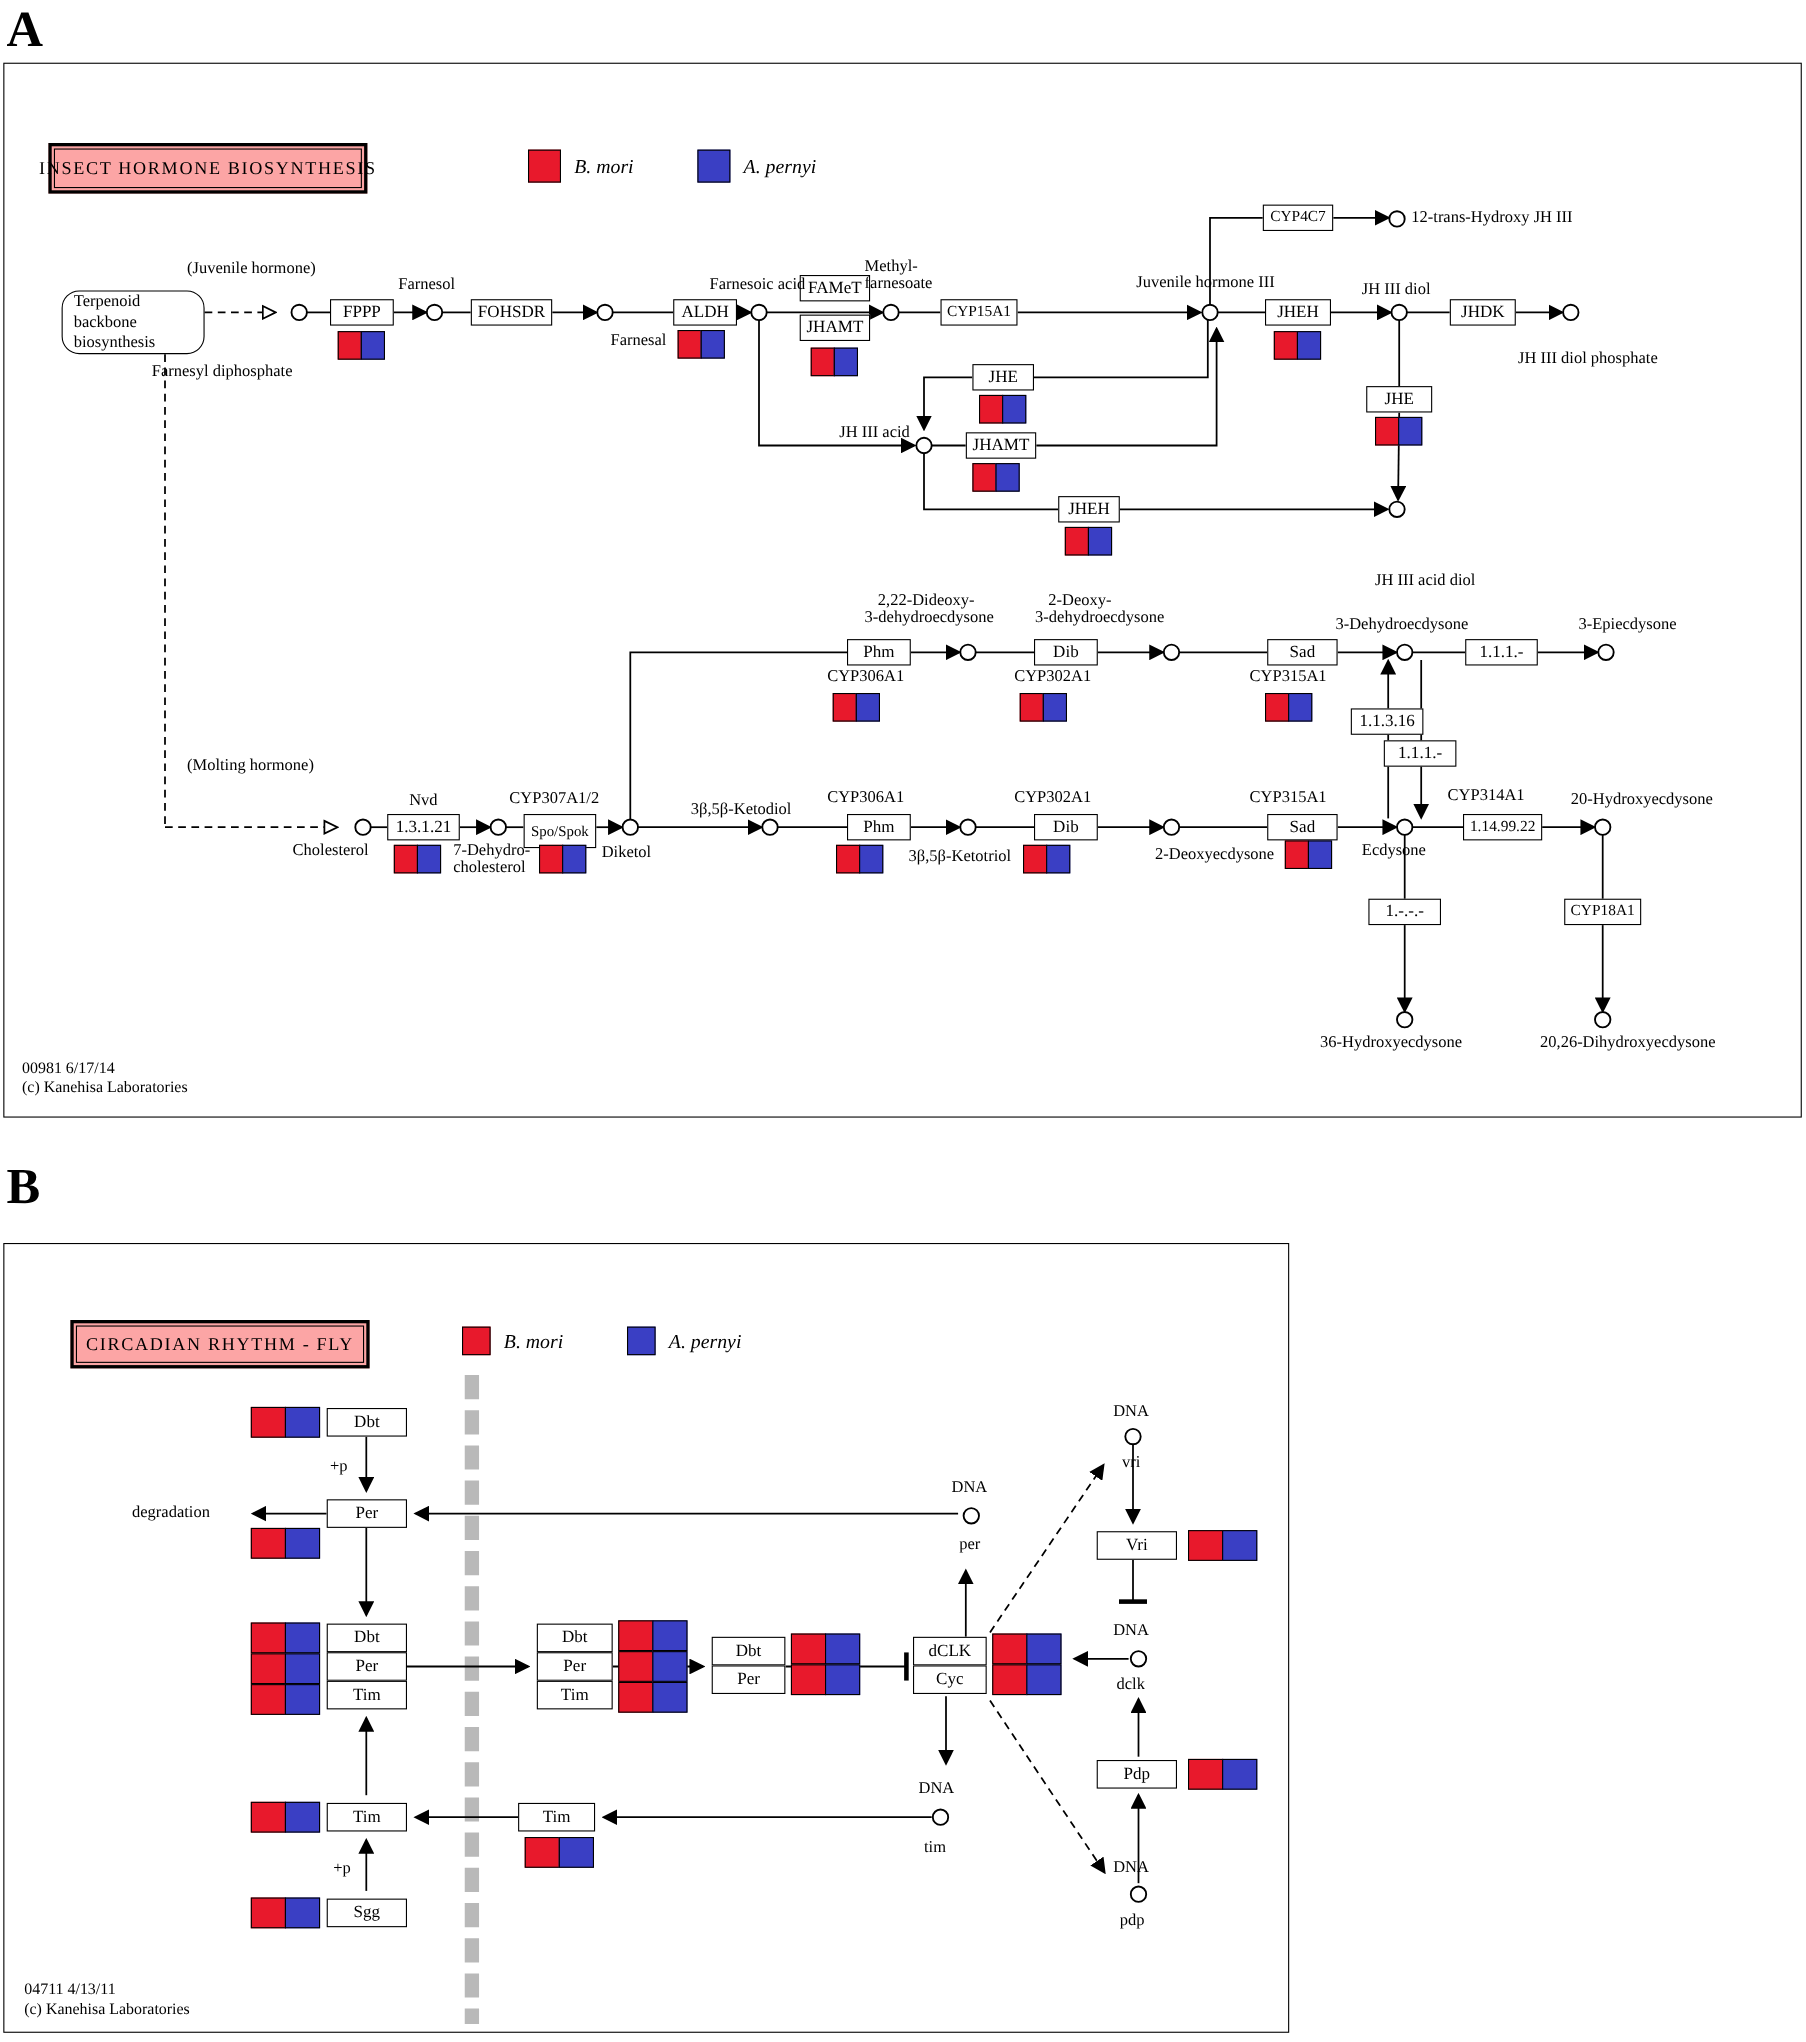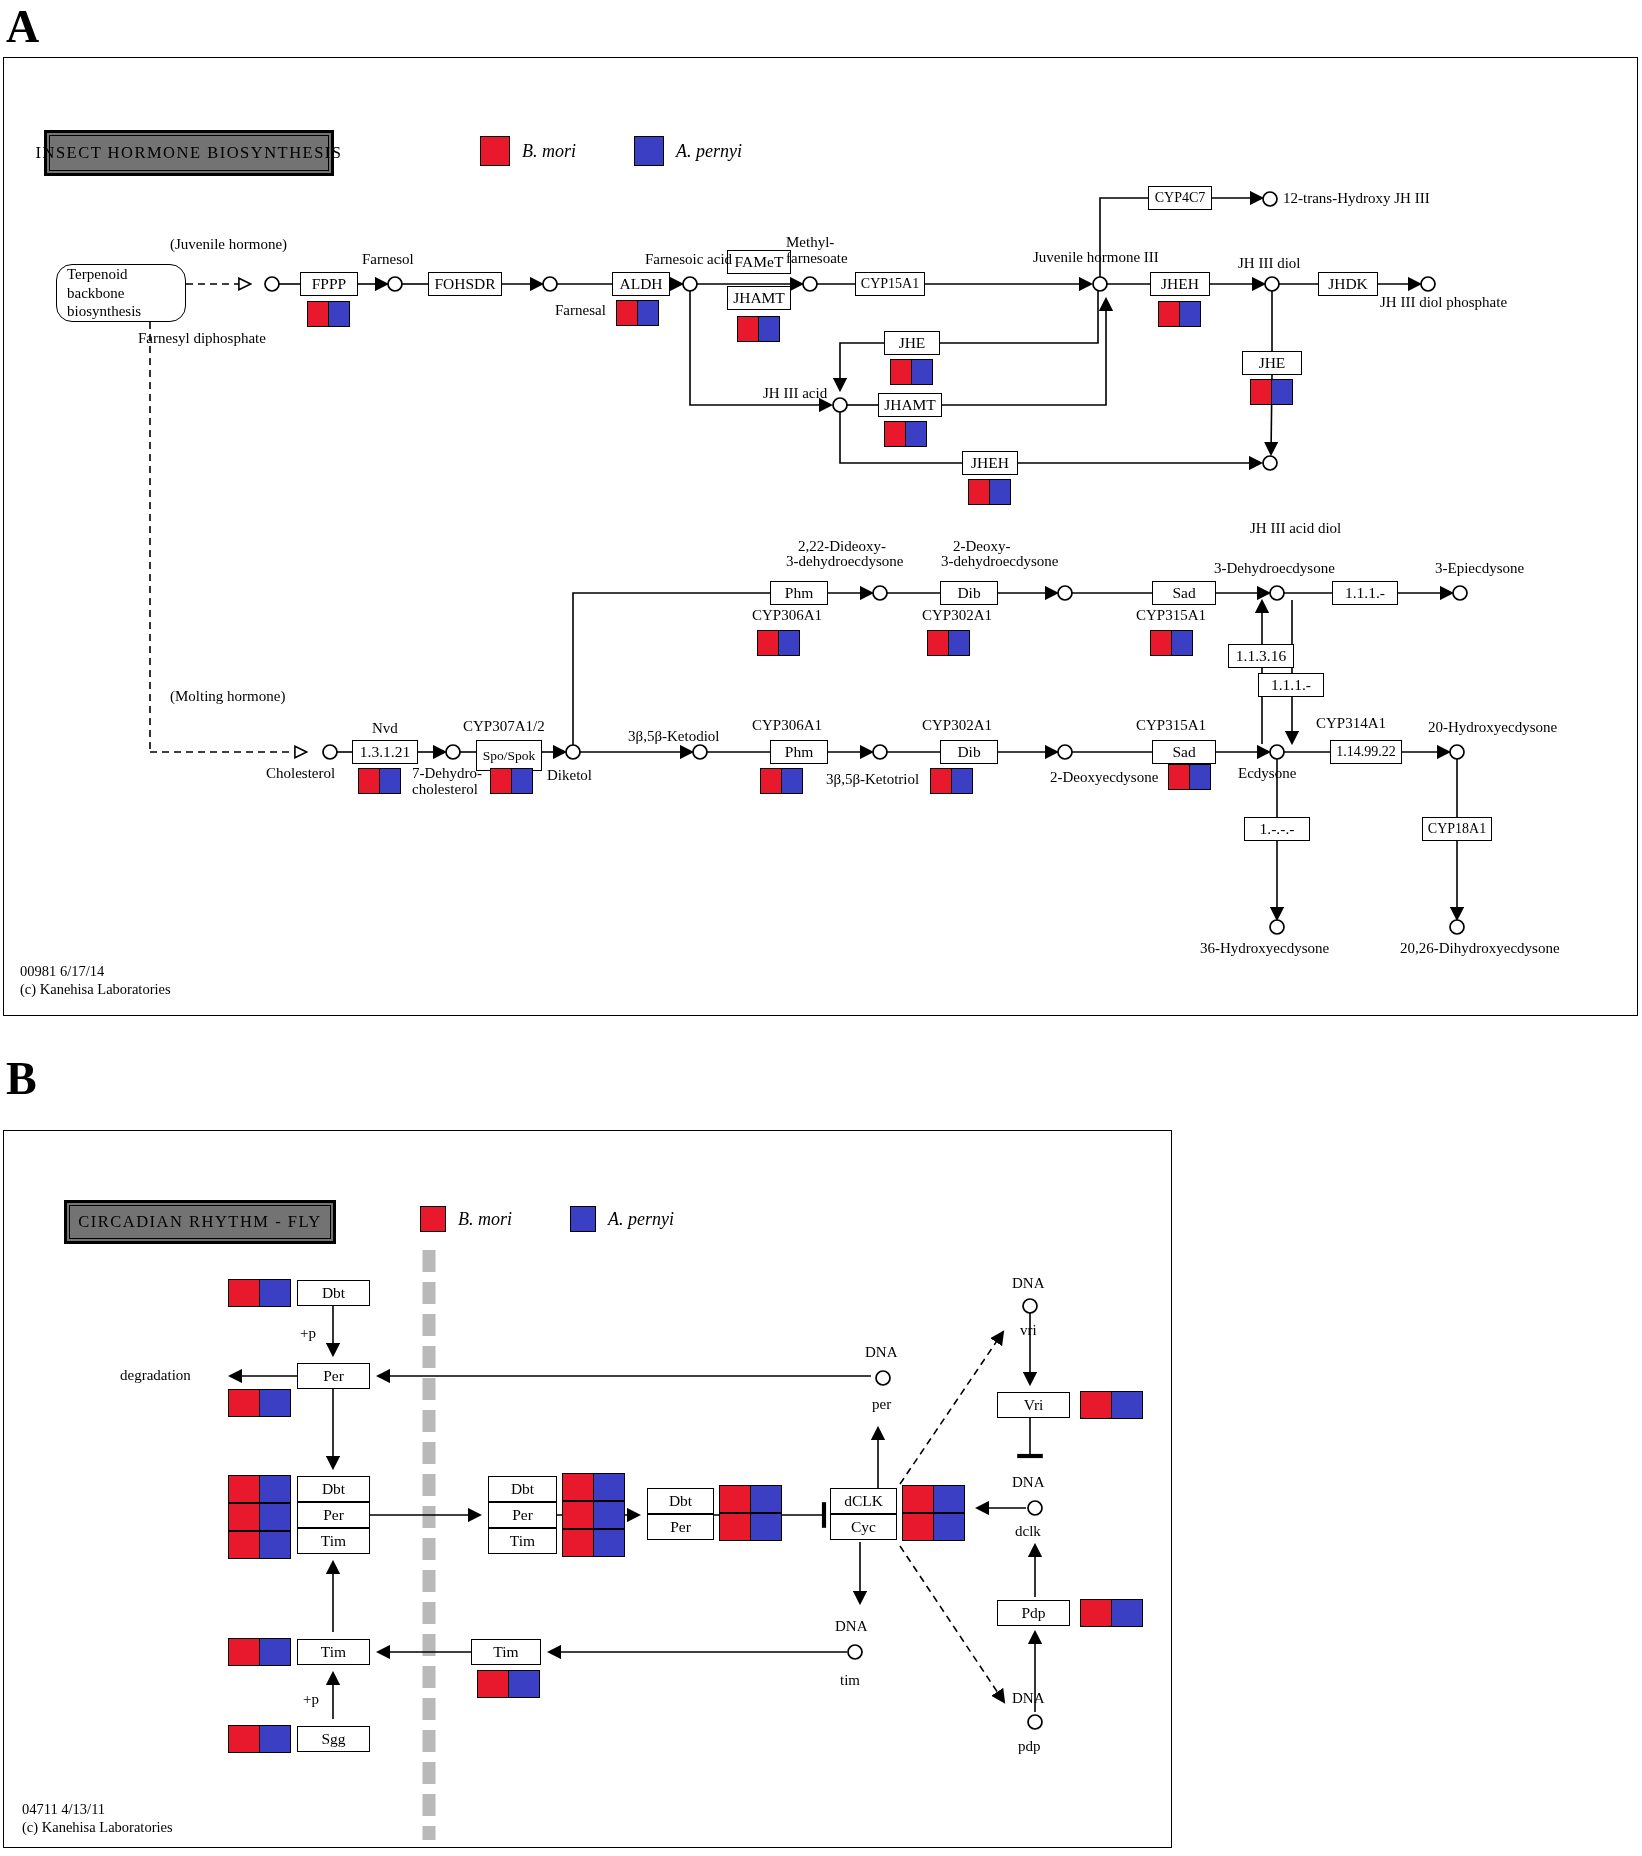--- a/index.html
+++ b/index.html
@@ -5,21 +5,21 @@
   html,body{margin:0;padding:0;background:#fff;}
   body{font-family:"Liberation Serif","DejaVu Serif",serif;color:#000;}
   #page{position:relative;width:1642px;height:1856px;background:#fff;overflow:hidden;}
   #diagram-svg{position:absolute;left:0;top:0;z-index:1;}
   .panel-frame{position:absolute;border:1.6px solid #000;background:transparent;z-index:0;}
   #frameA{left:3px;top:57px;width:1633px;height:957px;}
   #frameB{left:3px;top:1130px;width:1167px;height:716px;}
   .panel-letter{position:absolute;font-weight:bold;font-size:46px;z-index:3;}
   #letterA{left:6px;top:0px;}
   #letterB{left:6px;top:1052px;}
-  .title-box{position:absolute;border:3px solid #000;background:#737373;padding:2px;box-sizing:border-box;z-index:3;}
+  .title-box{position:absolute;border:3px solid #000;background:#fca5a5;padding:2px;box-sizing:border-box;z-index:3;}
   .title-inner{border:1px solid #000;width:100%;height:100%;box-sizing:border-box;display:flex;align-items:center;justify-content:center;font-size:16.5px;letter-spacing:1.5px;white-space:nowrap;}
   #titleA{left:44px;top:130px;width:290px;height:46px;}
   #titleB{left:64px;top:1200px;width:272px;height:44px;}
   .legend{position:absolute;display:flex;align-items:center;z-index:3;}
   #legendA{left:480px;top:136px;height:30px;}
   #legendB{left:420px;top:1206px;height:26px;}
   .legend .swatch{display:inline-block;border:1px solid #000;box-sizing:border-box;}
   #legendA .swatch{width:30px;height:30px;}
   #legendB .swatch{width:26px;height:26px;}
   .legend .sp-label{font-style:italic;font-size:18px;margin-left:12px;white-space:nowrap;}
@@ -222,21 +222,21 @@
     <div class="tlbl" style="left: 170px; top: 236px;">(Juvenile hormone)</div>
     <div class="tlbl" style="left: 170px; top: 688px;">(Molting hormone)</div>
     <div class="tlbl" style="left: 138px; top: 330px;">Farnesyl diphosphate</div>
     <div class="tlbl" style="left: 362px; top: 251px;">Farnesol</div>
     <div class="tlbl" style="left: 555px; top: 302px;">Farnesal</div>
     <div class="tlbl" style="left: 645px; top: 251px;">Farnesoic acid</div>
     <div class="tlbl" style="left: 786px; top: 234px;">Methyl-</div>
     <div class="tlbl" style="left: 786px; top: 250px;">farnesoate</div>
     <div class="tlbl" style="left: 1033px; top: 249px;">Juvenile hormone III</div>
     <div class="tlbl" style="left: 1238px; top: 255px;">JH III diol</div>
-    <div class="tlbl" style="left: 1380px; top: 294px;">JH III diol phosphate</div>
+    <div class="tlbl" style="left: 1380px; top: 318px;">JH III diol phosphate</div>
     <div class="tlbl" style="left: 1283px; top: 190px;">12-trans-Hydroxy JH III</div>
     <div class="tlbl" style="left: 763px; top: 385px;">JH III acid</div>
     <div class="tlbl" style="left: 1250px; top: 479px; margin-top: 41px;">JH III acid diol</div>
     <div class="tlbl" style="left: 372px; top: 720px;">Nvd</div>
     <div class="tlbl" style="left: 463px; top: 718px;">CYP307A1/2</div>
     <div class="tlbl" style="left: 266px; top: 765px;">Cholesterol</div>
     <div class="tlbl" style="left: 412px; top: 765px;">7-Dehydro-</div>
     <div class="tlbl" style="left: 412px; top: 781px;">cholesterol</div>
     <div class="tlbl" style="left: 547px; top: 767px;">Diketol</div>
     <div class="tlbl" style="left: 628px; top: 728px;">3β,5β-Ketodiol</div>

